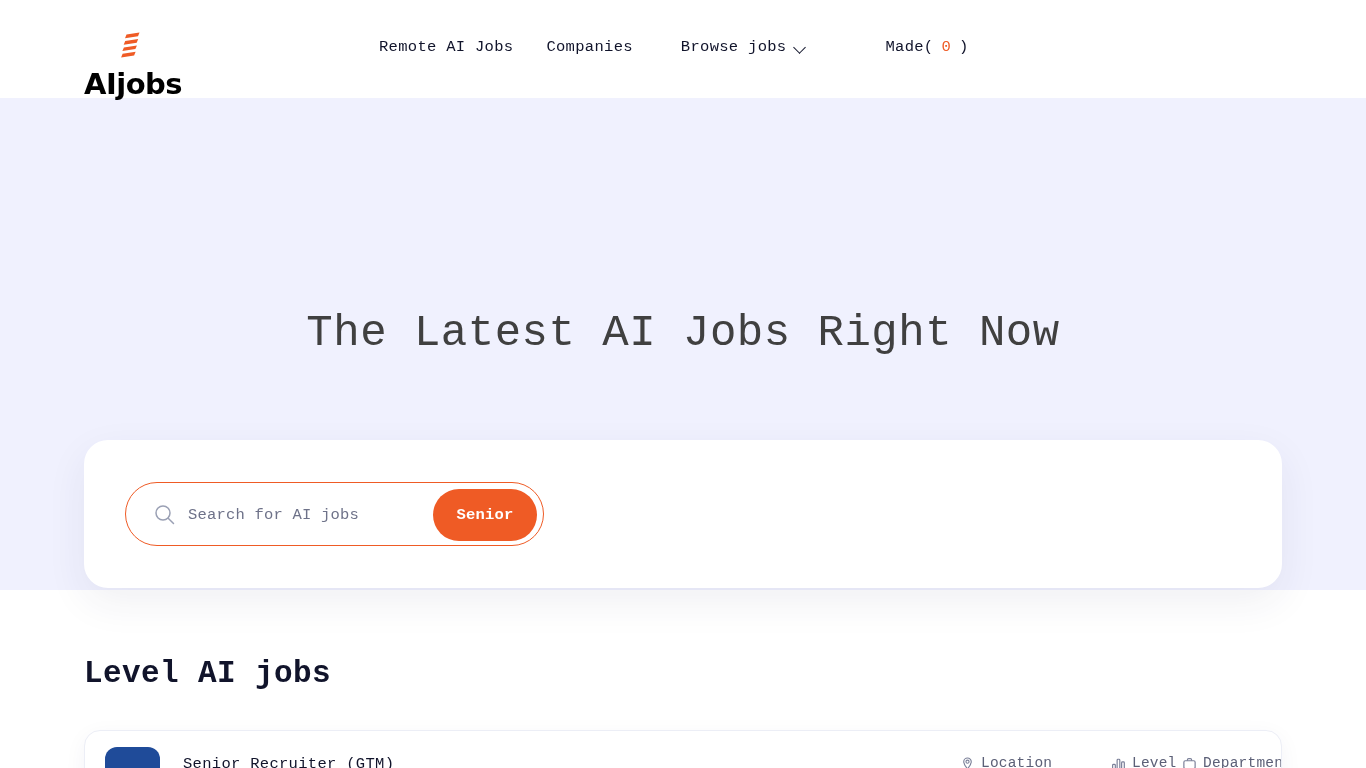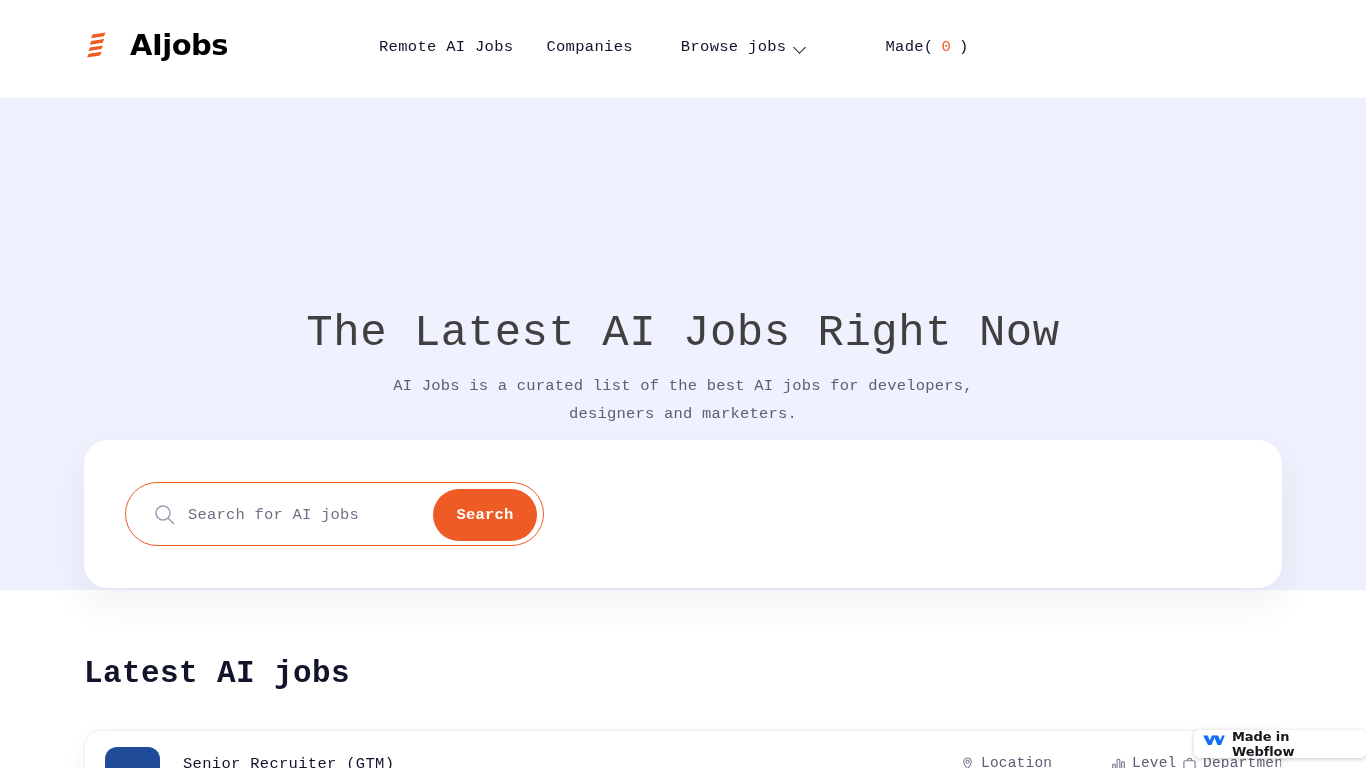--- a/index.html
+++ b/index.html
@@ -30,22 +30,23 @@
     align-items: center;
     z-index: 30;
   }
 
   .brand {
     position: absolute;
     left: 84px;
     top: 30px;
     display: flex;
     align-items: center;
-    gap: 16px;
+    gap: 10px;
     text-decoration: none;
+    flex-direction: column;
   }
   .brand-mark {
     width: 30px;
     height: 30px;
     position: relative;
     display: block;
   }
   .brand-name {
     font-family: "DejaVu Sans", "Liberation Sans", sans-serif;
     font-size: 29px;
@@ -330,39 +331,38 @@
         <span>Made(</span>
           <span class="cart-count">0</span>
           <span>)</span>
       </a>
     </nav>
 
   </header>
 
   <section class="hero">
     <h1 class="hero-title">The Latest AI Jobs Right Now</h1>
-    <p class="hero-sub">AI Jobs is a curated list of the best AI jobs for developers, designers and marketers.</p>
   </section>
 
   <section class="search-card">
 
     <div class="search-box">
       <span class="search-ico">
         <svg width="21" height="21" viewBox="0 0 21 21" aria-hidden="true">
           <circle cx="9" cy="9" r="7" fill="none" stroke="#9aa0b4" stroke-width="1.5"></circle>
           <line x1="14.2" y1="14.2" x2="19.5" y2="19.5" stroke="#9aa0b4" stroke-width="1.5" stroke-linecap="round"></line>
         </svg>
       </span>
       <input class="search-input" type="text" autofocus="" placeholder="Search for AI jobs" style="">
-      <button class="search-btn">Search</button>
+      <button class="search-btn">Senior</button>
     </div>
 
   </section>
 
-  <h2 class="latest-title">Latest AI jobs</h2>
+  <h2 class="latest-title">Level AI jobs</h2>
 
   <article class="job-card">
     <div class="job-logo"></div>
     <div class="job-title">Senior Recruiter (GTM)</div>
 
     <div class="job-meta job-meta-location">
       <span class="meta-ico">
         <svg width="15" height="15" viewBox="0 0 24 24" aria-hidden="true">
           <path d="M12 3.2c-3.3 0-6 2.6-6 5.9 0 4.3 6 11.5 6 11.5s6-7.2 6-11.5c0-3.3-2.7-5.9-6-5.9z" fill="none" stroke="#7b8099" stroke-width="1.8"></path>
           <circle cx="12" cy="9.1" r="2.5" fill="none" stroke="#7b8099" stroke-width="1.8"></circle>
@@ -386,23 +386,14 @@
       <span class="meta-ico">
         <svg width="15" height="15" viewBox="0 0 24 24" aria-hidden="true">
           <rect x="3" y="7.6" width="18" height="12.4" rx="2.2" fill="none" stroke="#7b8099" stroke-width="1.9"></rect>
           <path d="M8.6 7.6V6.2c0-1.1.9-2 2-2h2.8c1.1 0 2 .9 2 2v1.4" fill="none" stroke="#7b8099" stroke-width="1.9"></path>
         </svg>
       </span>
       <span>Department</span>
     </div>
   </article>
 
-  <div class="wf-badge">
-    <span>
-      <svg width="23" height="15" viewBox="0 0 23 15" aria-hidden="true">
-        <path d="M1.2 1.4h4.6l2.0 5.1 2.1-5.1h3.5l-3.9 9.6H6.0L1.2 1.4z" fill="#146EF5"></path>
-        <path d="M11.6 1.4h4.6l1.9 5.1 2.1-5.1h2.6l-3.9 9.6h-3.4L11.6 1.4z" fill="#146EF5"></path>
-      </svg>
-    </span>
-    <span class="wf-label">Made in Webflow</span>
-  </div>
 
 </div>
 
 </body></html>

